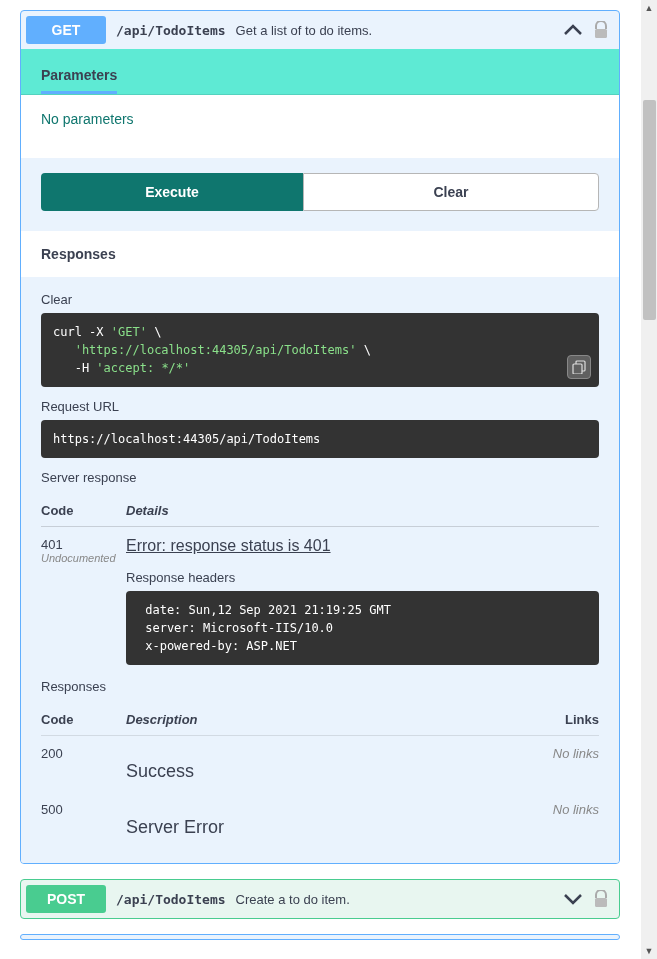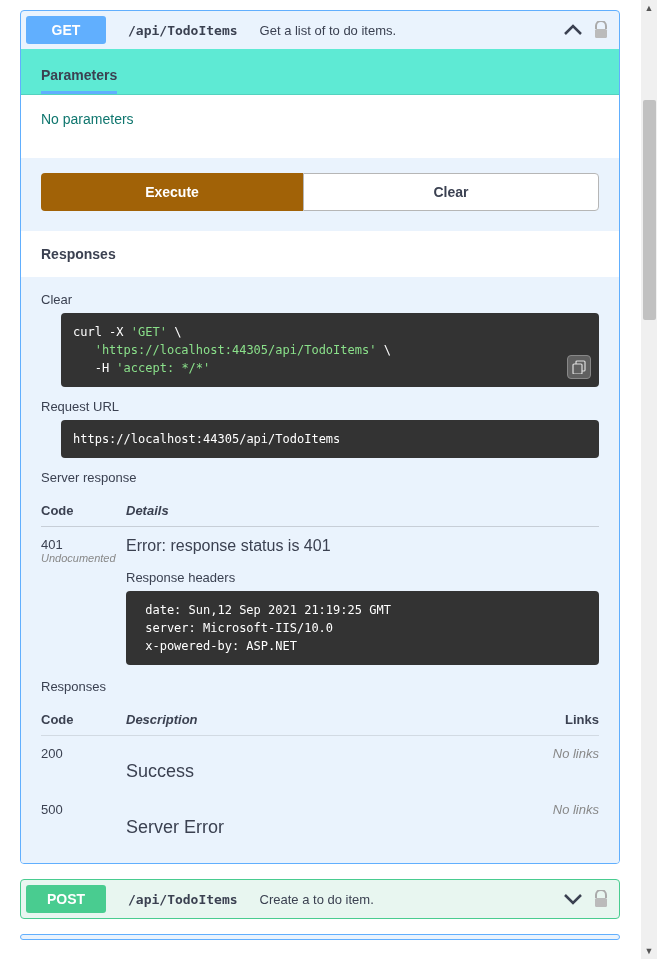--- a/index.html
+++ b/index.html
@@ -28,21 +28,20 @@
     }
     .opblock-get-collapsed {
       border: 1px solid #61affe;
       background: #eaf3fd;
     }
     .summary {
       display: flex;
       align-items: center;
       padding: 5px;
       cursor: pointer;
-      gap: 12px;
     }
     .method-badge {
       color: #fff;
       font-weight: 700;
       font-size: 14px;
       padding: 6px 15px;
       border-radius: 3px;
       min-width: 80px;
       text-align: center;
       margin-right: 10px;
@@ -115,21 +114,21 @@
       font-size: 14px;
     }
     .btn-row {
       display: flex;
       padding: 15px 20px 20px 20px;
       gap: 0;
       background: #eaf3fd;
     }
     .execute-btn {
       flex: 1;
-      background: #a16207;
+      background: #0f766e;
       color: #fff;
       border: none;
       border-radius: 4px 0 0 4px;
       font-weight: 700;
       font-size: 14px;
       padding: 10px 0;
       cursor: pointer;
     }
     .clear-btn {
       flex: 1;
@@ -164,21 +163,20 @@
       color: #fff;
       font-family: Consolas, Menlo, monospace;
       font-size: 12px;
       padding: 10px 12px;
       border-radius: 4px;
       position: relative;
       line-height: 1.5;
       margin-bottom: 12px;
       white-space: pre;
       overflow: hidden;
-      margin-left: 20px;
     }
     .code-green { color: #8ae08a; }
     .copy-icon {
       position: absolute;
       right: 8px;
       bottom: 8px;
       width: 24px;
       height: 24px;
       background: #606060;
       border: 1px solid #888;
@@ -215,20 +213,21 @@
     .undocumented {
       font-style: italic;
       color: #888;
       font-size: 11px;
     }
     .details-cell { flex: 1; font-size: 14px; }
     .error-msg {
       font-size: 16px;
       color: #3b4151;
       margin-bottom: 15px;
+      text-decoration: underline;
     }
     .hdr-label {
       font-size: 13px;
       color: #3b4151;
       margin-bottom: 6px;
     }
     .hdr-block {
       background: #333;
       color: #fff;
       font-family: Consolas, monospace;

